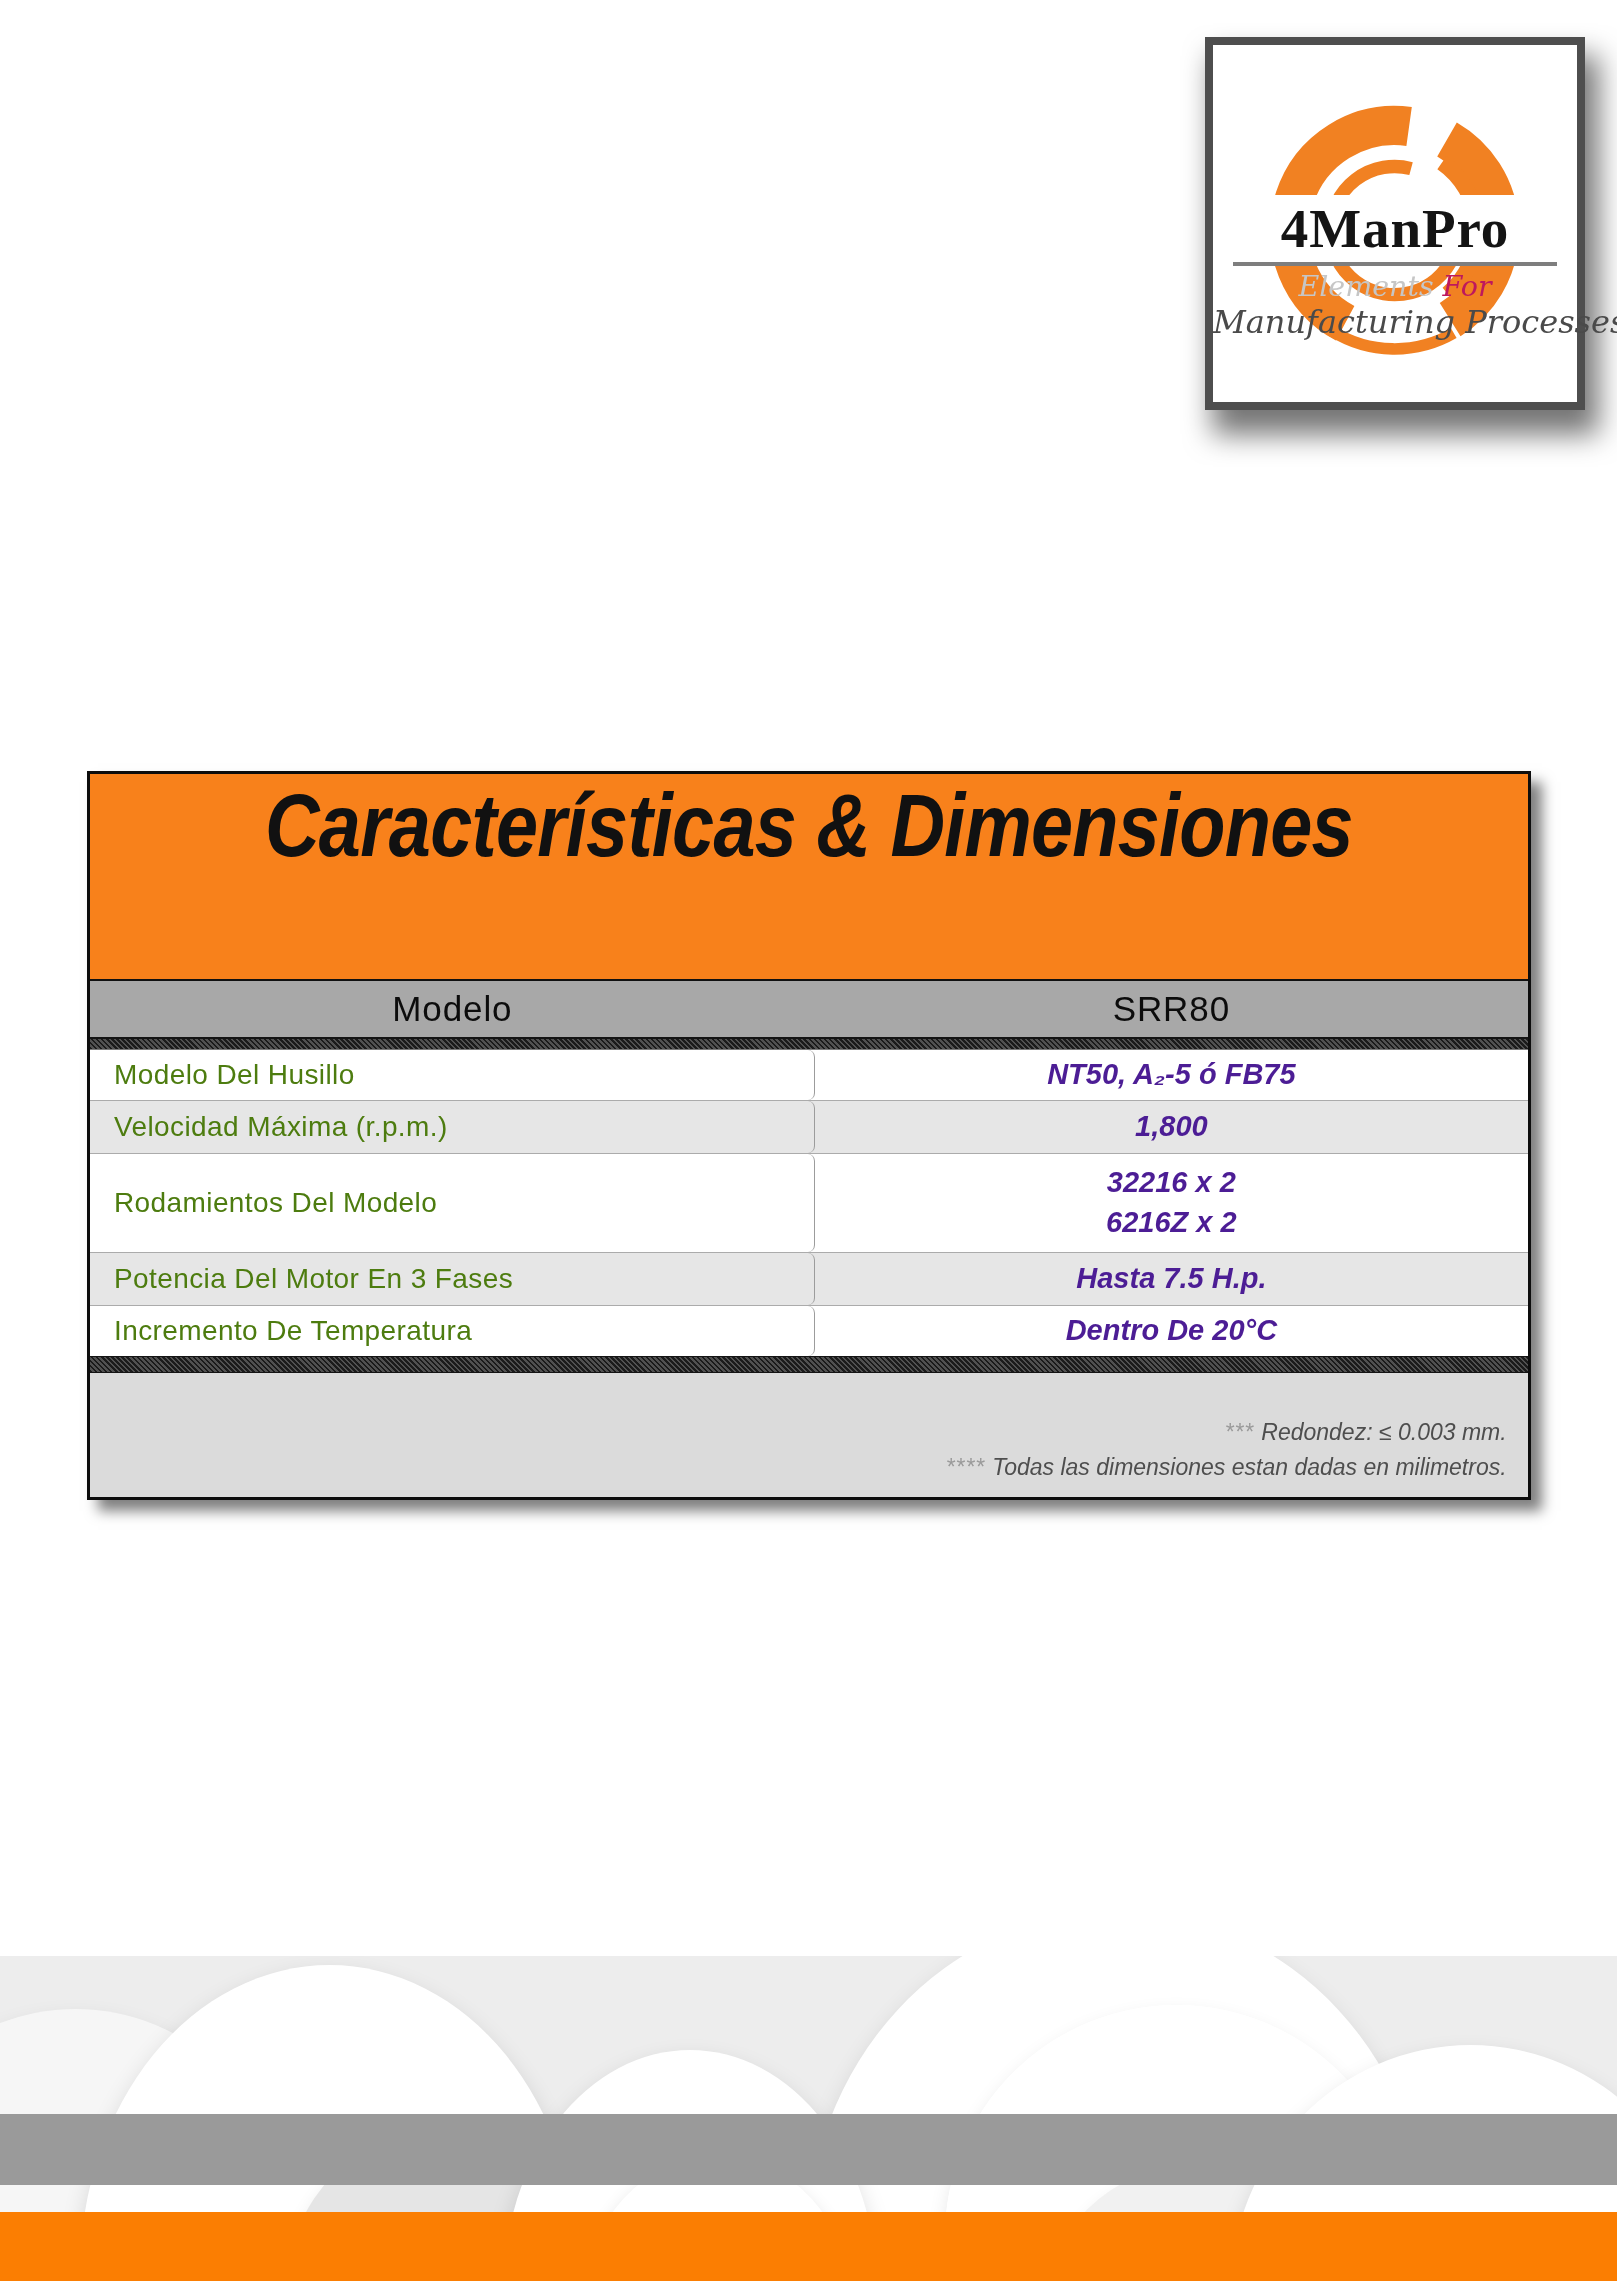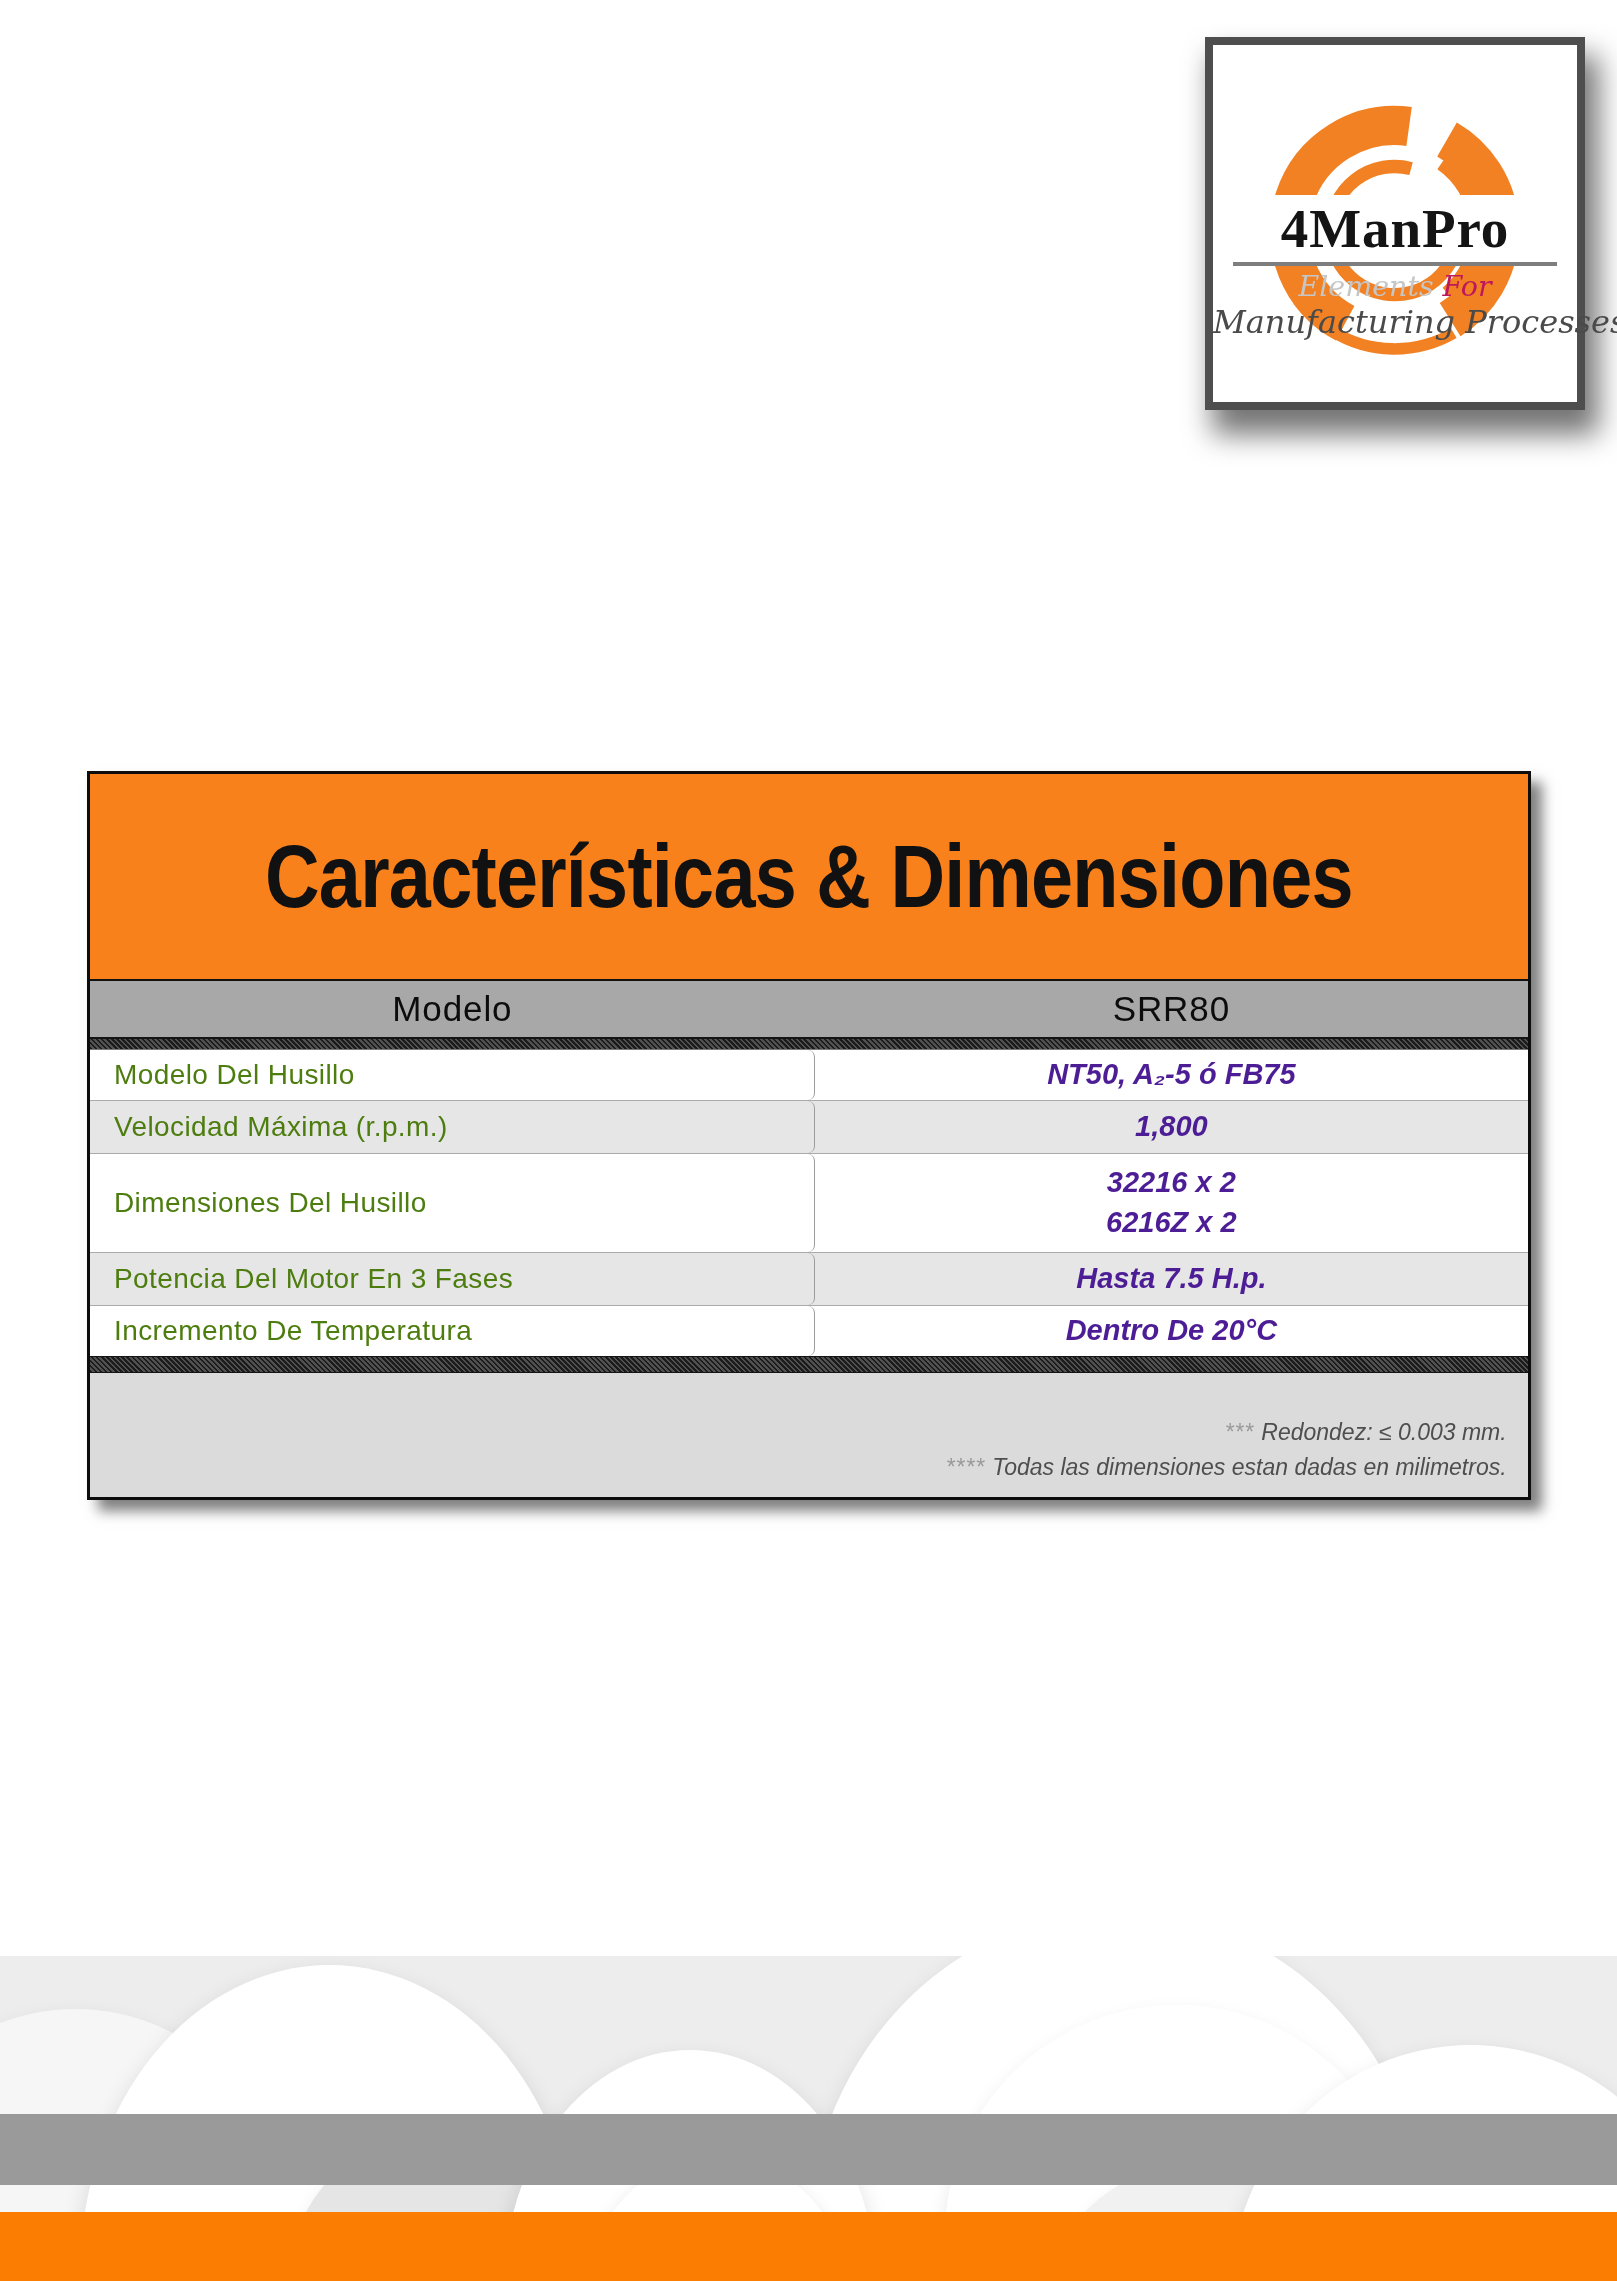--- a/index.html
+++ b/index.html
@@ -45,21 +45,21 @@
   }
 
   
   .spec-card{
     position:absolute;left:87px;top:771px;width:1444px;
     background:#fff;border:3.6px solid #0d0d0d;
     box-shadow:10.7px 10.7px 12.5px rgba(0,0,0,0.5);
   }
   .title-band{
     height:205px;background:var(--header-orange);
-    display:flex;align-items:center;justify-content:center;
+    display:flex;align-items:flex-start;justify-content:center;font-style:italic;
   }
   .title-text{
     font-size:89px;font-weight:700;color:#111;white-space:nowrap;
     transform:scaleX(0.85);transform-origin:center;letter-spacing:-0.9px;
   }
   .model-band{
     height:58px;background:var(--model-gray);border-top:2.7px solid #111;
     display:flex;align-items:stretch;
   }
   .model-cell{
@@ -163,21 +163,21 @@
   </div>
 
   <div class="trow r1 alt">
     <div class="tlabel">Velocidad Máxima (r.p.m.)</div>
     <div class="tvalue">
         <span>1,800</span>
       </div>
   </div>
 
   <div class="trow r2">
-    <div class="tlabel">Dimensiones Del Husillo</div>
+    <div class="tlabel">Rodamientos Del Modelo</div>
     <div class="tvalue">
       <span>32216 x 2</span>
       <span>6216Z x 2</span>
     </div>
   </div>
 
   <div class="trow r3 alt">
     <div class="tlabel">Potencia Del Motor En 3 Fases</div>
     <div class="tvalue">
         <span>Hasta 7.5 H.p.</span>

